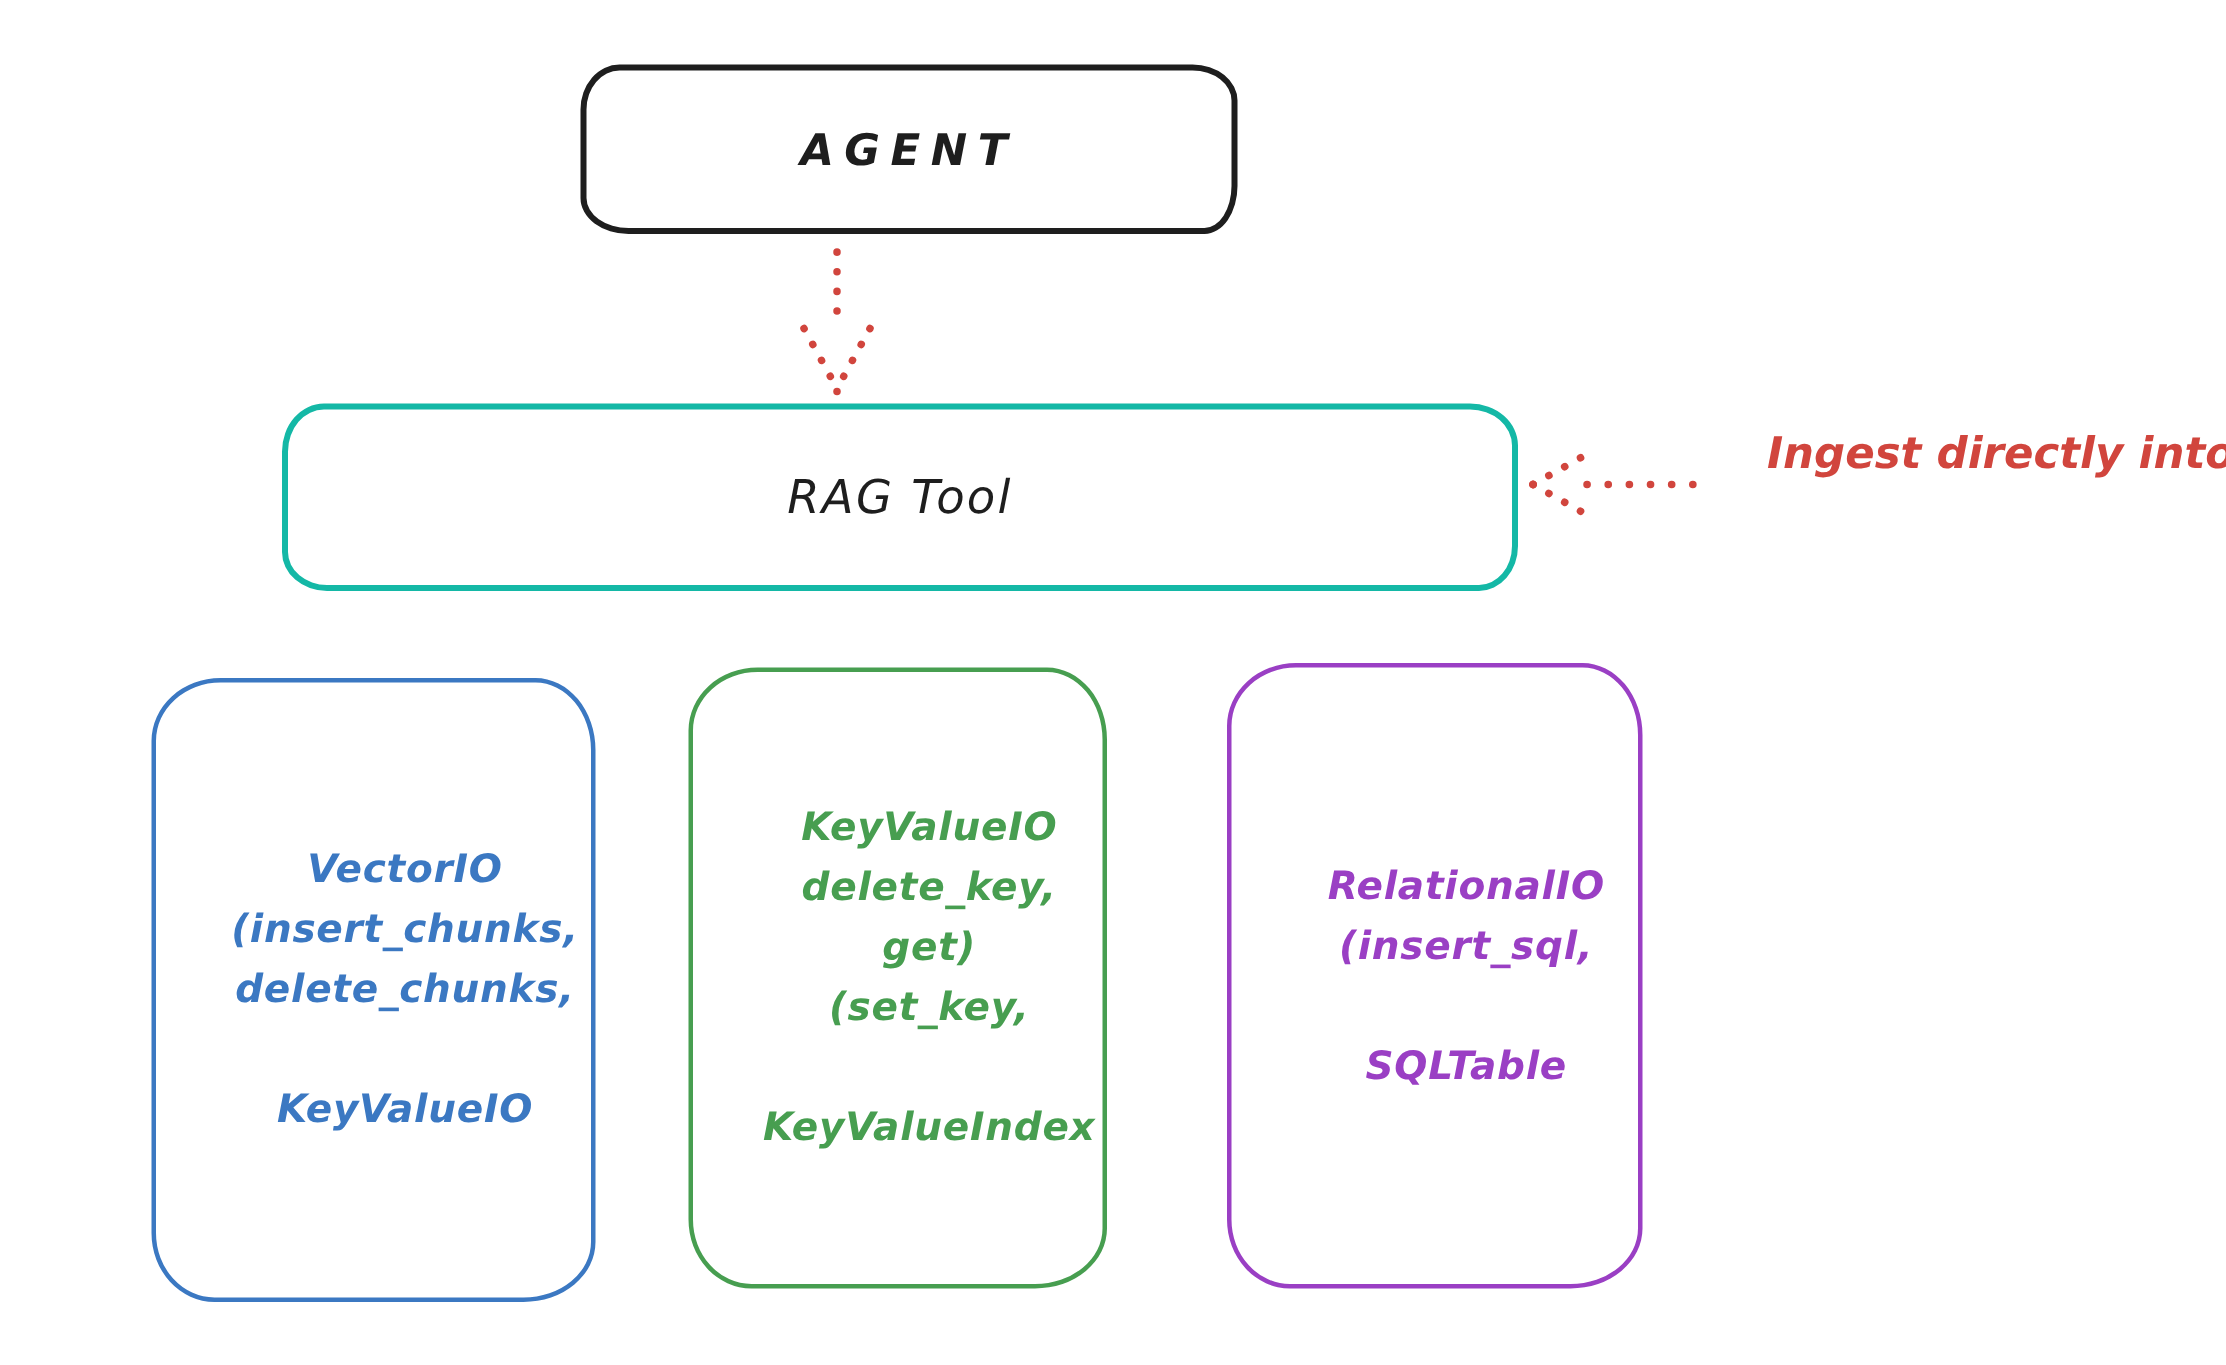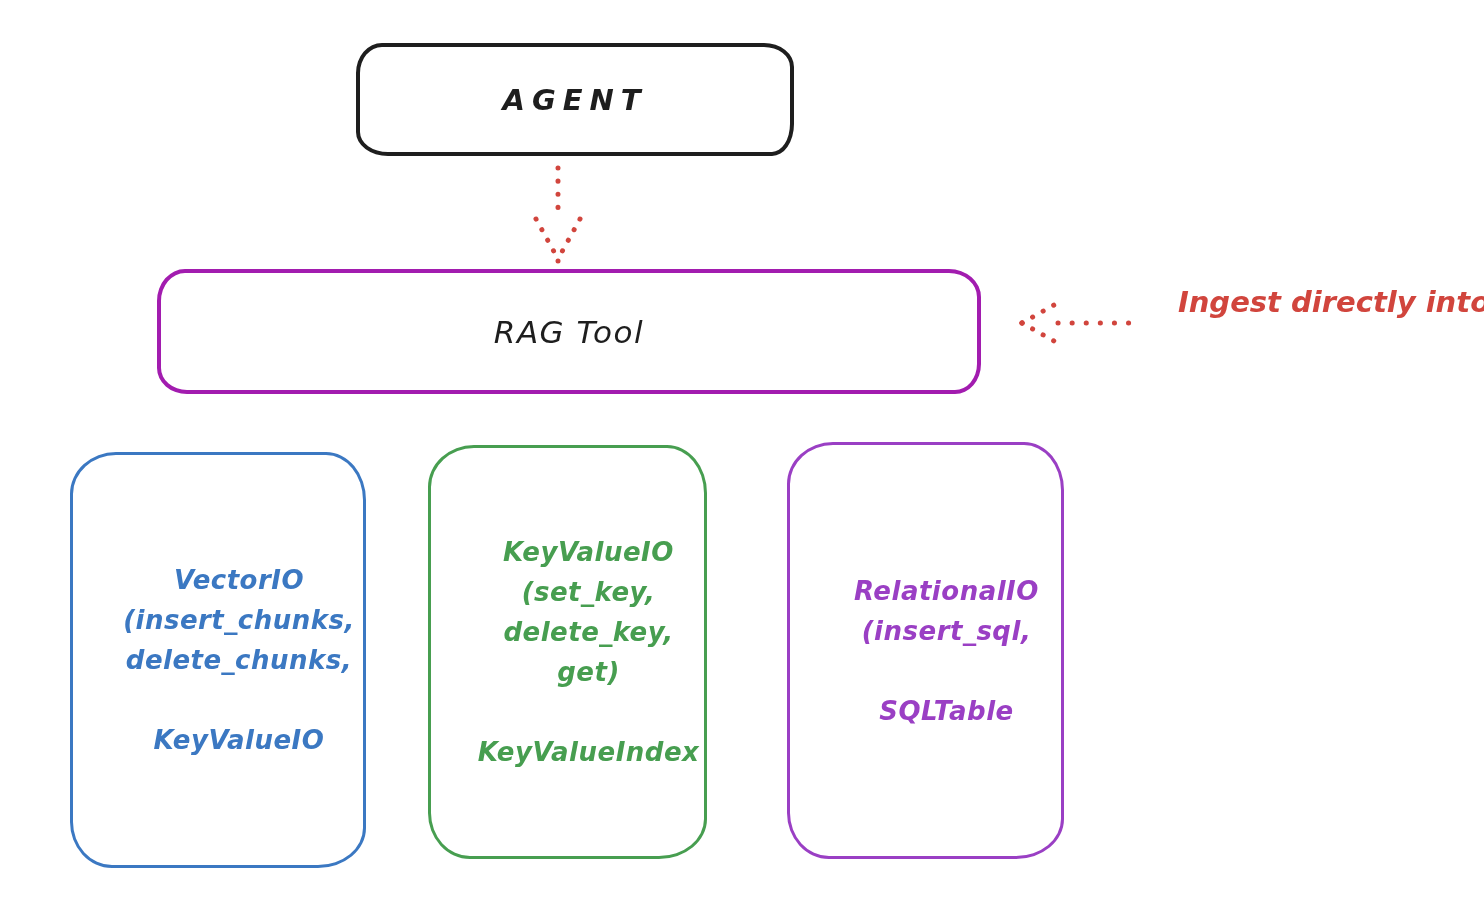--- a/index.html
+++ b/index.html
@@ -16,37 +16,38 @@
     overflow: hidden;
   }
   .box {
     position: absolute;
     box-sizing: border-box;
     background: #ffffff;
     display: flex;
     align-items: center;
     justify-content: center;
     text-align: center;
+    margin-left: 31px;
   }
   
   .agent-box {
     left: 356px; top: 43px; width: 438px; height: 113px;
     border: 4px solid #1e1e1e;
     border-radius: 26px 30px 22px 32px / 30px 24px 32px 24px;
   }
   .agent-box .label {
     color: #1e1e1e;
     font-size: 29px;
     font-weight: bold;
     letter-spacing: 7px;
     font-style: italic;
   }
   .rag-box {
     left: 157px; top: 269px; width: 824px; height: 125px;
-    border: 4px solid #a21caf;
+    border: 4px solid #14b8a6;
     border-radius: 28px 32px 26px 30px / 32px 28px 30px 26px;
   }
   .rag-box .label {
     color: #1e1e1e;
     font-size: 31px;
     font-weight: normal;
     letter-spacing: 1.5px;
     font-style: italic;
   }
   
@@ -130,22 +131,22 @@
       <div>VectorIO</div>
       <div>(insert_chunks,</div>
       <div>delete_chunks,</div>
       <div class="io-index">KeyValueIO</div>
     </div>
   </div>
 
   <div class="box io-box keyvalue">
     <div class="io-text">
       <div>KeyValueIO</div>
+      <div>delete_key, get)</div>
       <div>(set_key,</div>
-      <div>delete_key, get)</div>
       <div class="io-index">KeyValueIndex</div>
     </div>
   </div>
 
   <div class="box io-box relational">
     <div class="io-text">
       <div>RelationalIO</div>
       <div>(insert_sql,</div>
       <div class="io-index">SQLTable</div>
     </div>

